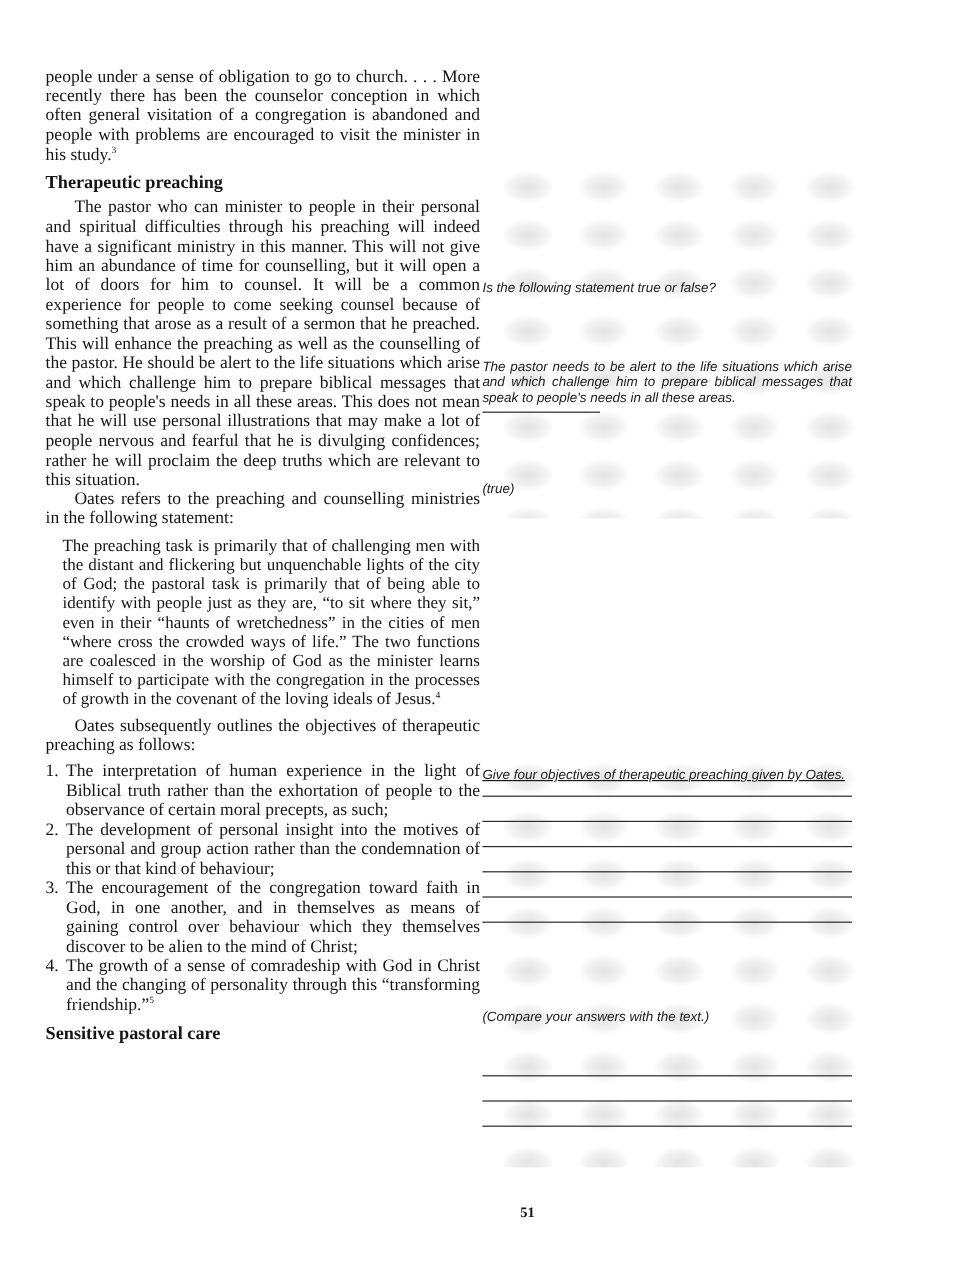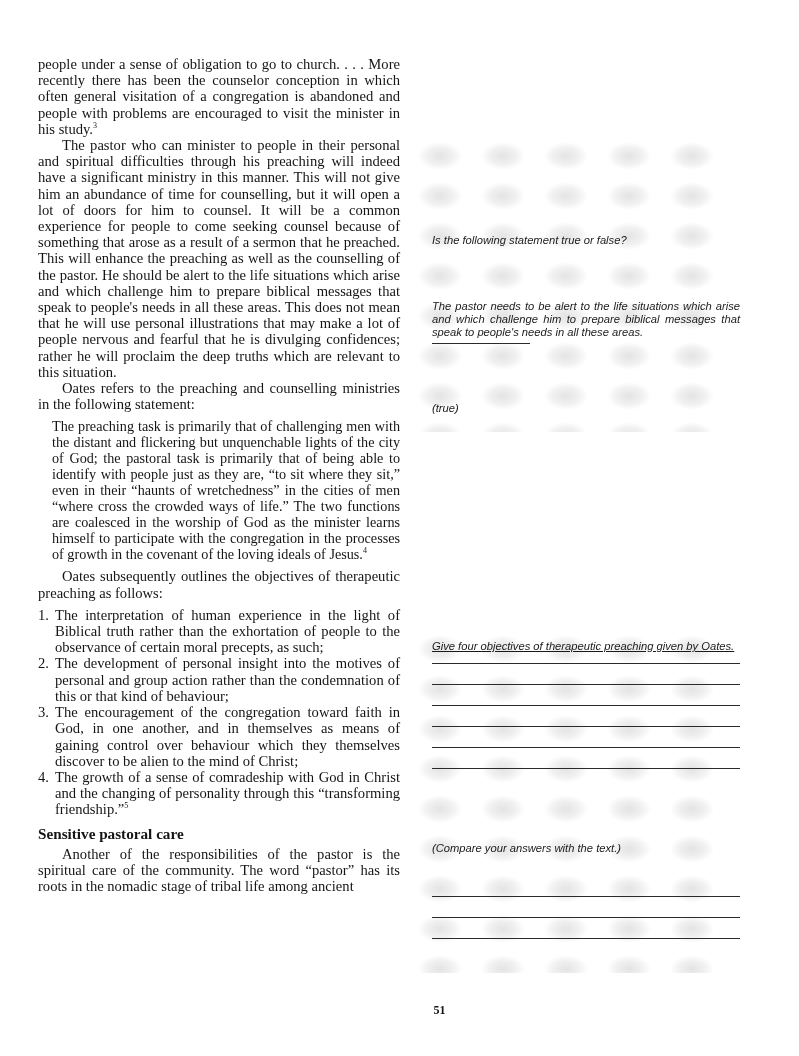--- a/index.html
+++ b/index.html
@@ -11,55 +11,55 @@
   .main { position: absolute; left: 38px; top: 56px; width: 362px; font-size: 14.6px; line-height: 16.2px; }
   .main p { margin: 0; text-align: justify; }
   .indent { text-indent: 24px; }
   .heading { font-weight: bold; font-size: 15.2px; margin: 8px 0 4px 0 !important; }
   .quote { margin: 6px 0 6px 14px !important; font-size: 14.2px; line-height: 16px; }
   .list { margin: 6px 0 0 0; padding: 0; list-style: none; }
   .list li { position: relative; padding-left: 17px; text-align: justify; }
   .list li .num { position: absolute; left: 0; top: 0; }
 
   
-  .panel { position: absolute; left: 432px; width: 308px; font-style: italic; font-size: 11.2px; line-height: 13px; color: #1a1a1a; }
+  .panel { position: absolute; left: 402px; width: 308px; font-style: italic; font-size: 11.2px; line-height: 13px; color: #1a1a1a; }
   .halftone {
     position: absolute; left: 410px; width: 312px;
     background-image:
       radial-gradient(ellipse 22px 14px at 30px 14px, rgba(150,150,150,0.35) 0%, rgba(150,150,150,0.18) 60%, rgba(255,255,255,0) 100%);
     background-size: 63px 40px;
     opacity: 0.75;
   }
   .line { height: 0; border-top: 1.2px solid #2a2a2a; margin: 0; }
   .short-line { width: 98px; border-top: 1.2px solid #2a2a2a; margin-top: 4px; }
   .page-number { position: absolute; left: 0; width: 799px; top: 1003px; text-align: center; font-size: 12px; font-weight: bold; padding-left: 40px; }
   sup { font-size: 8px; line-height: 0; }
 </style>
 </head>
 <body>
 
 <div class="main serif">
   <p><span>people under a sense of obligation to go to church. . . . More recently there has been the counselor conception in which often general visitation of a congregation is abandoned and people with problems are encouraged to visit the minister in his study.</span><sup>3</sup></p>
 
+  <p class="heading">Therapeutic preaching</p>
   <p class="indent">The pastor who can minister to people in their personal and spiritual difficulties through his preaching will indeed have a significant ministry in this manner. This will not give him an abundance of time for counselling, but it will open a lot of doors for him to counsel. It will be a common experience for people to come seeking counsel because of something that arose as a result of a sermon that he preached. This will enhance the preaching as well as the counselling of the pastor. He should be alert to the life situations which arise and which challenge him to prepare biblical messages that speak to people's needs in all these areas. This does not mean that he will use personal illustrations that may make a lot of people nervous and fearful that he is divulging confidences; rather he will proclaim the deep truths which are relevant to this situation.</p>
   <p class="indent">Oates refers to the preaching and counselling ministries in the following statement:</p>
 
   <p class="quote"><span>The preaching task is primarily that of challenging men with the distant and flickering but unquenchable lights of the city of God; the pastoral task is primarily that of being able to identify with people just as they are, “to sit where they sit,” even in their “haunts of wretchedness” in the cities of men “where cross the crowded ways of life.” The two functions are coalesced in the worship of God as the minister learns himself to participate with the congregation in the processes of growth in the covenant of the loving ideals of Jesus.</span><sup>4</sup></p>
 
   <p class="indent">Oates subsequently outlines the objectives of therapeutic preaching as follows:</p>
 
   <ol class="list">
     <li><span class="num">1.</span><span>The interpretation of human experience in the light of Biblical truth rather than the exhortation of people to the observance of certain moral precepts, as such;</span></li>
     <li><span class="num">2.</span><span>The development of personal insight into the motives of personal and group action rather than the condemnation of this or that kind of behaviour;</span></li>
     <li><span class="num">3.</span><span>The encouragement of the congregation toward faith in God, in one another, and in themselves as means of gaining control over behaviour which they themselves discover to be alien to the mind of Christ;</span></li>
     <li><span class="num">4.</span><span>The growth of a sense of comradeship with God in Christ and the changing of personality through this “transforming friendship.”</span><sup>5</sup></li>
   </ol>
 
   <p class="heading">Sensitive pastoral care</p>
-  <p class="indent">Another of the responsibilities of the pastor is the spiritual care of the community. The word “pastor” has its roots in the nomadic stage of tribal life among ancient</p>
 </div>
 
 <div class="halftone" style="top:142px; height:290px;"></div>
 <div class="halftone" style="top:635px; height:338px;"></div>
 
 <div class="panel sans" style="top:234px;">
   <div>Is the following statement true or false?</div>
 </div>
 <div class="panel sans" style="top:300px;">
   <div style="text-align:justify;">The pastor needs to be alert to the life situations which arise and which challenge him to prepare biblical messages that speak to people's needs in all these areas.</div>

